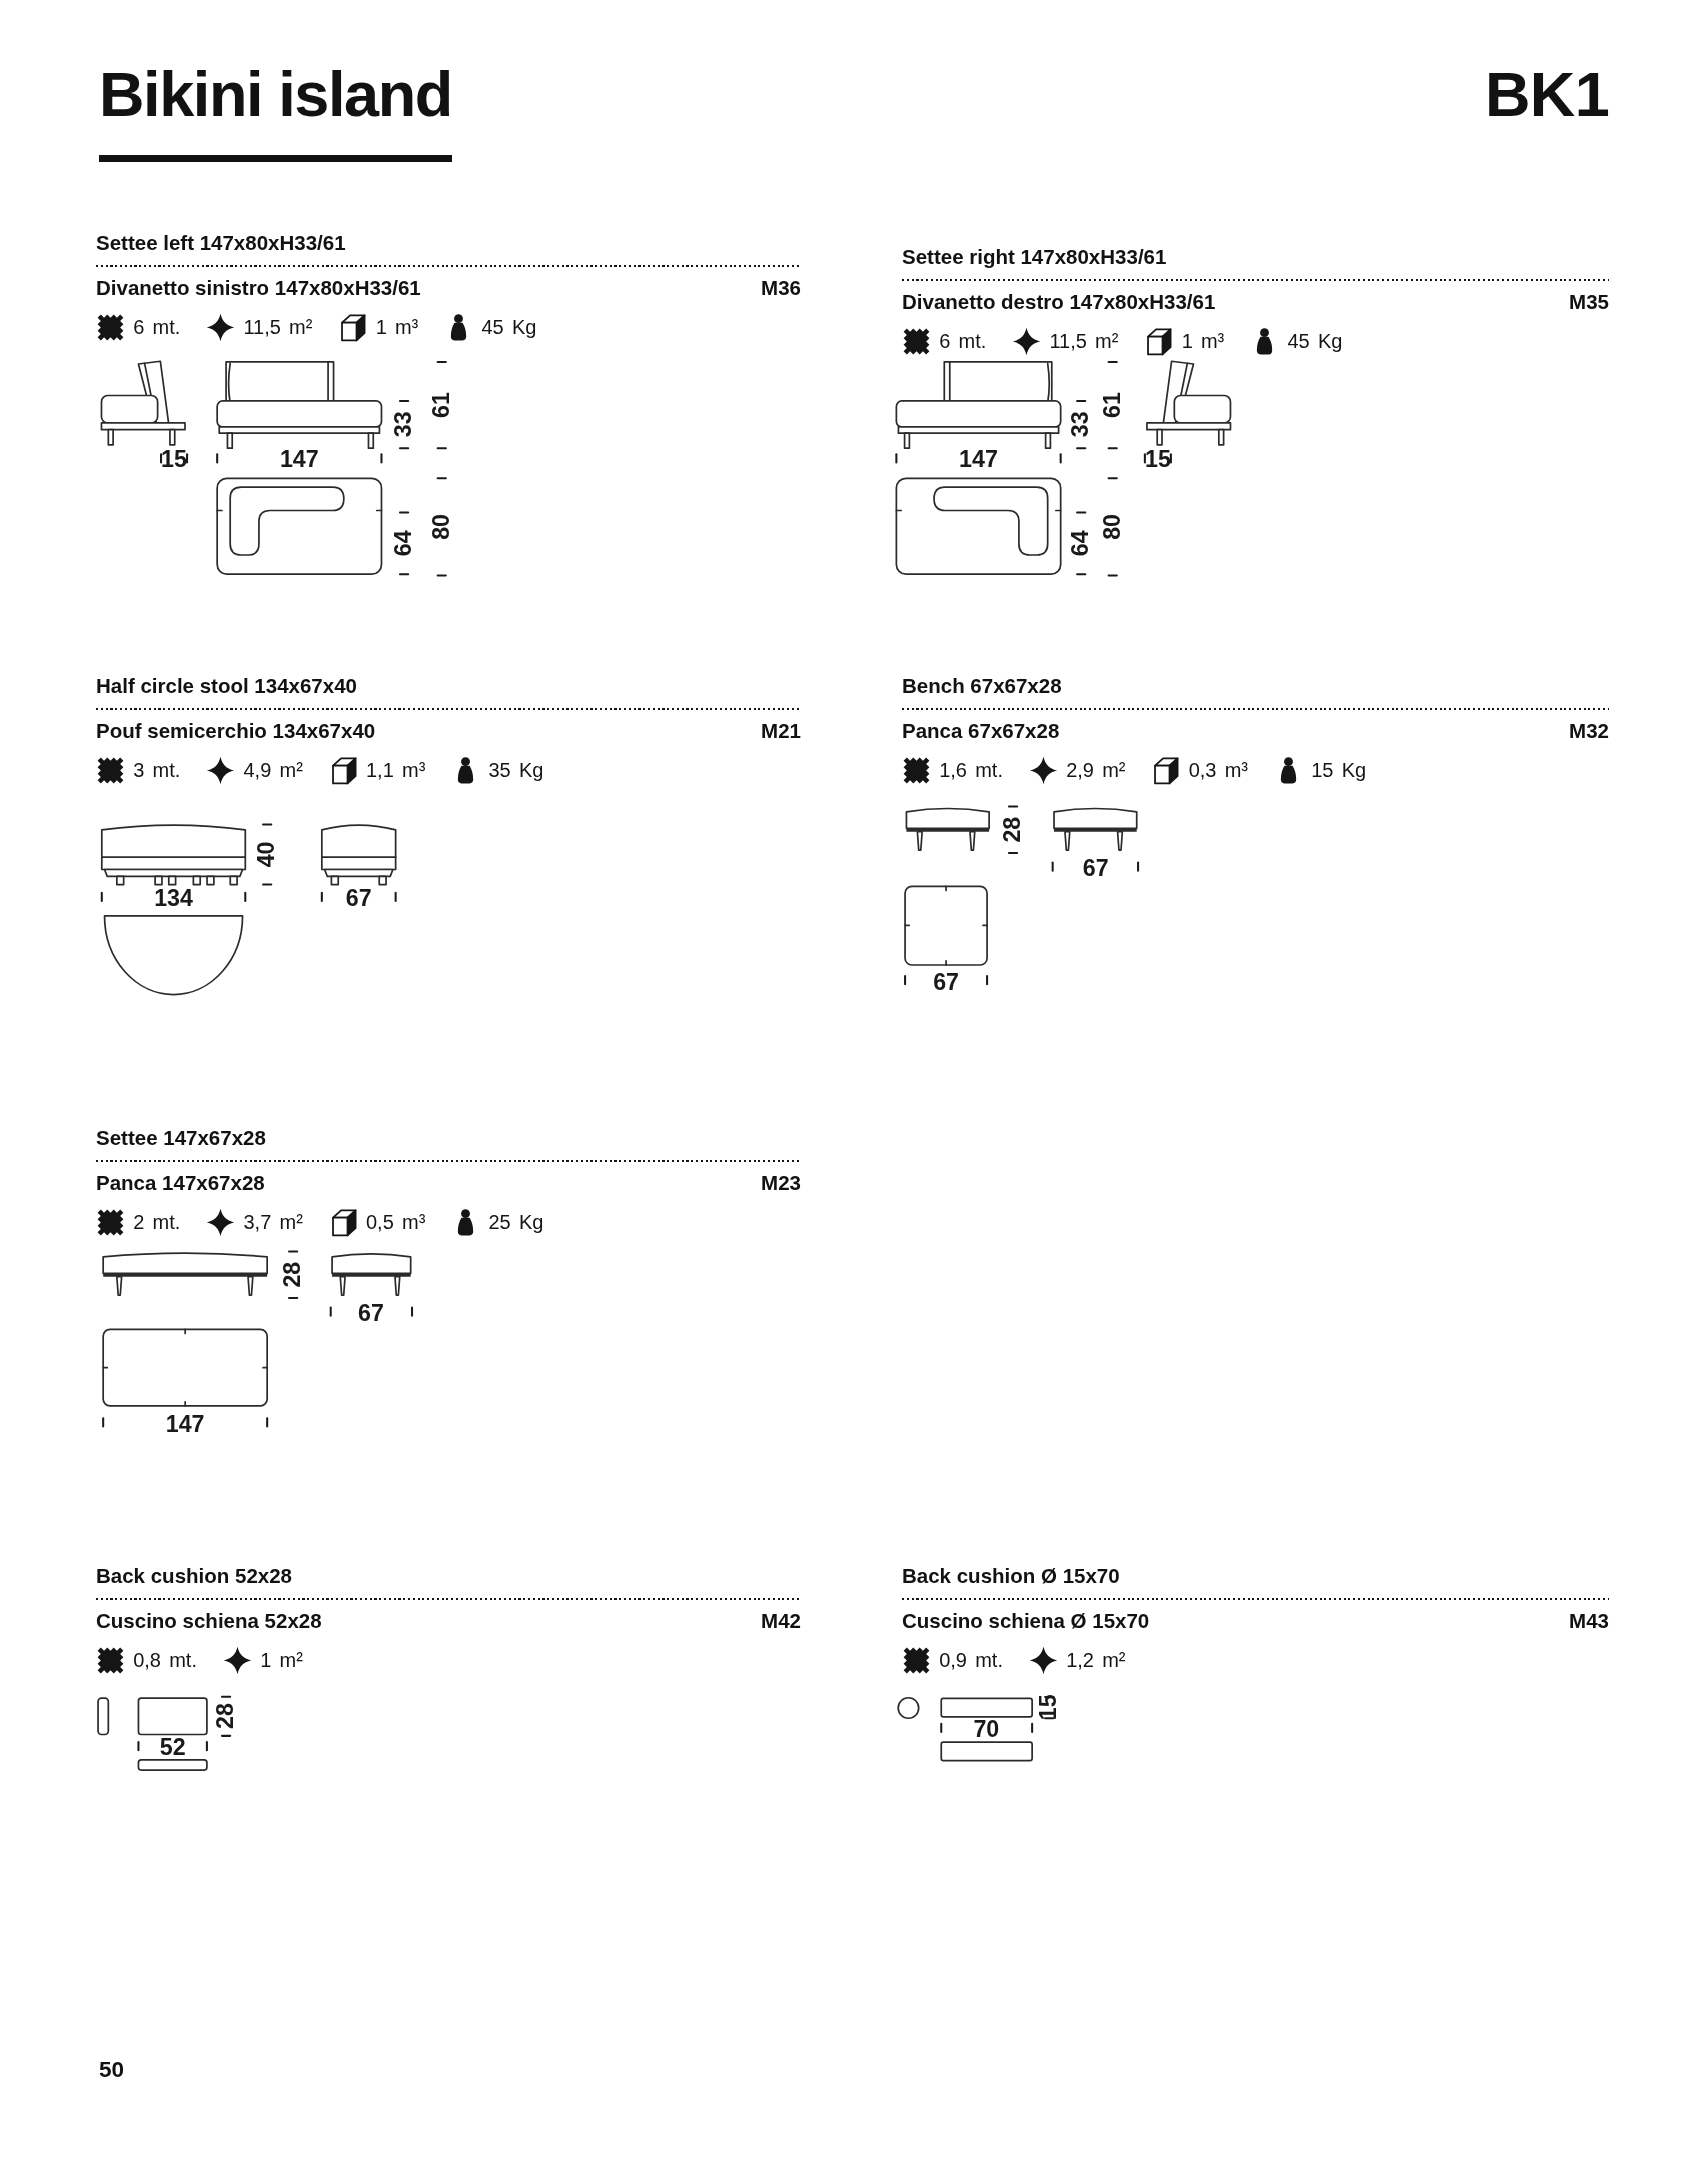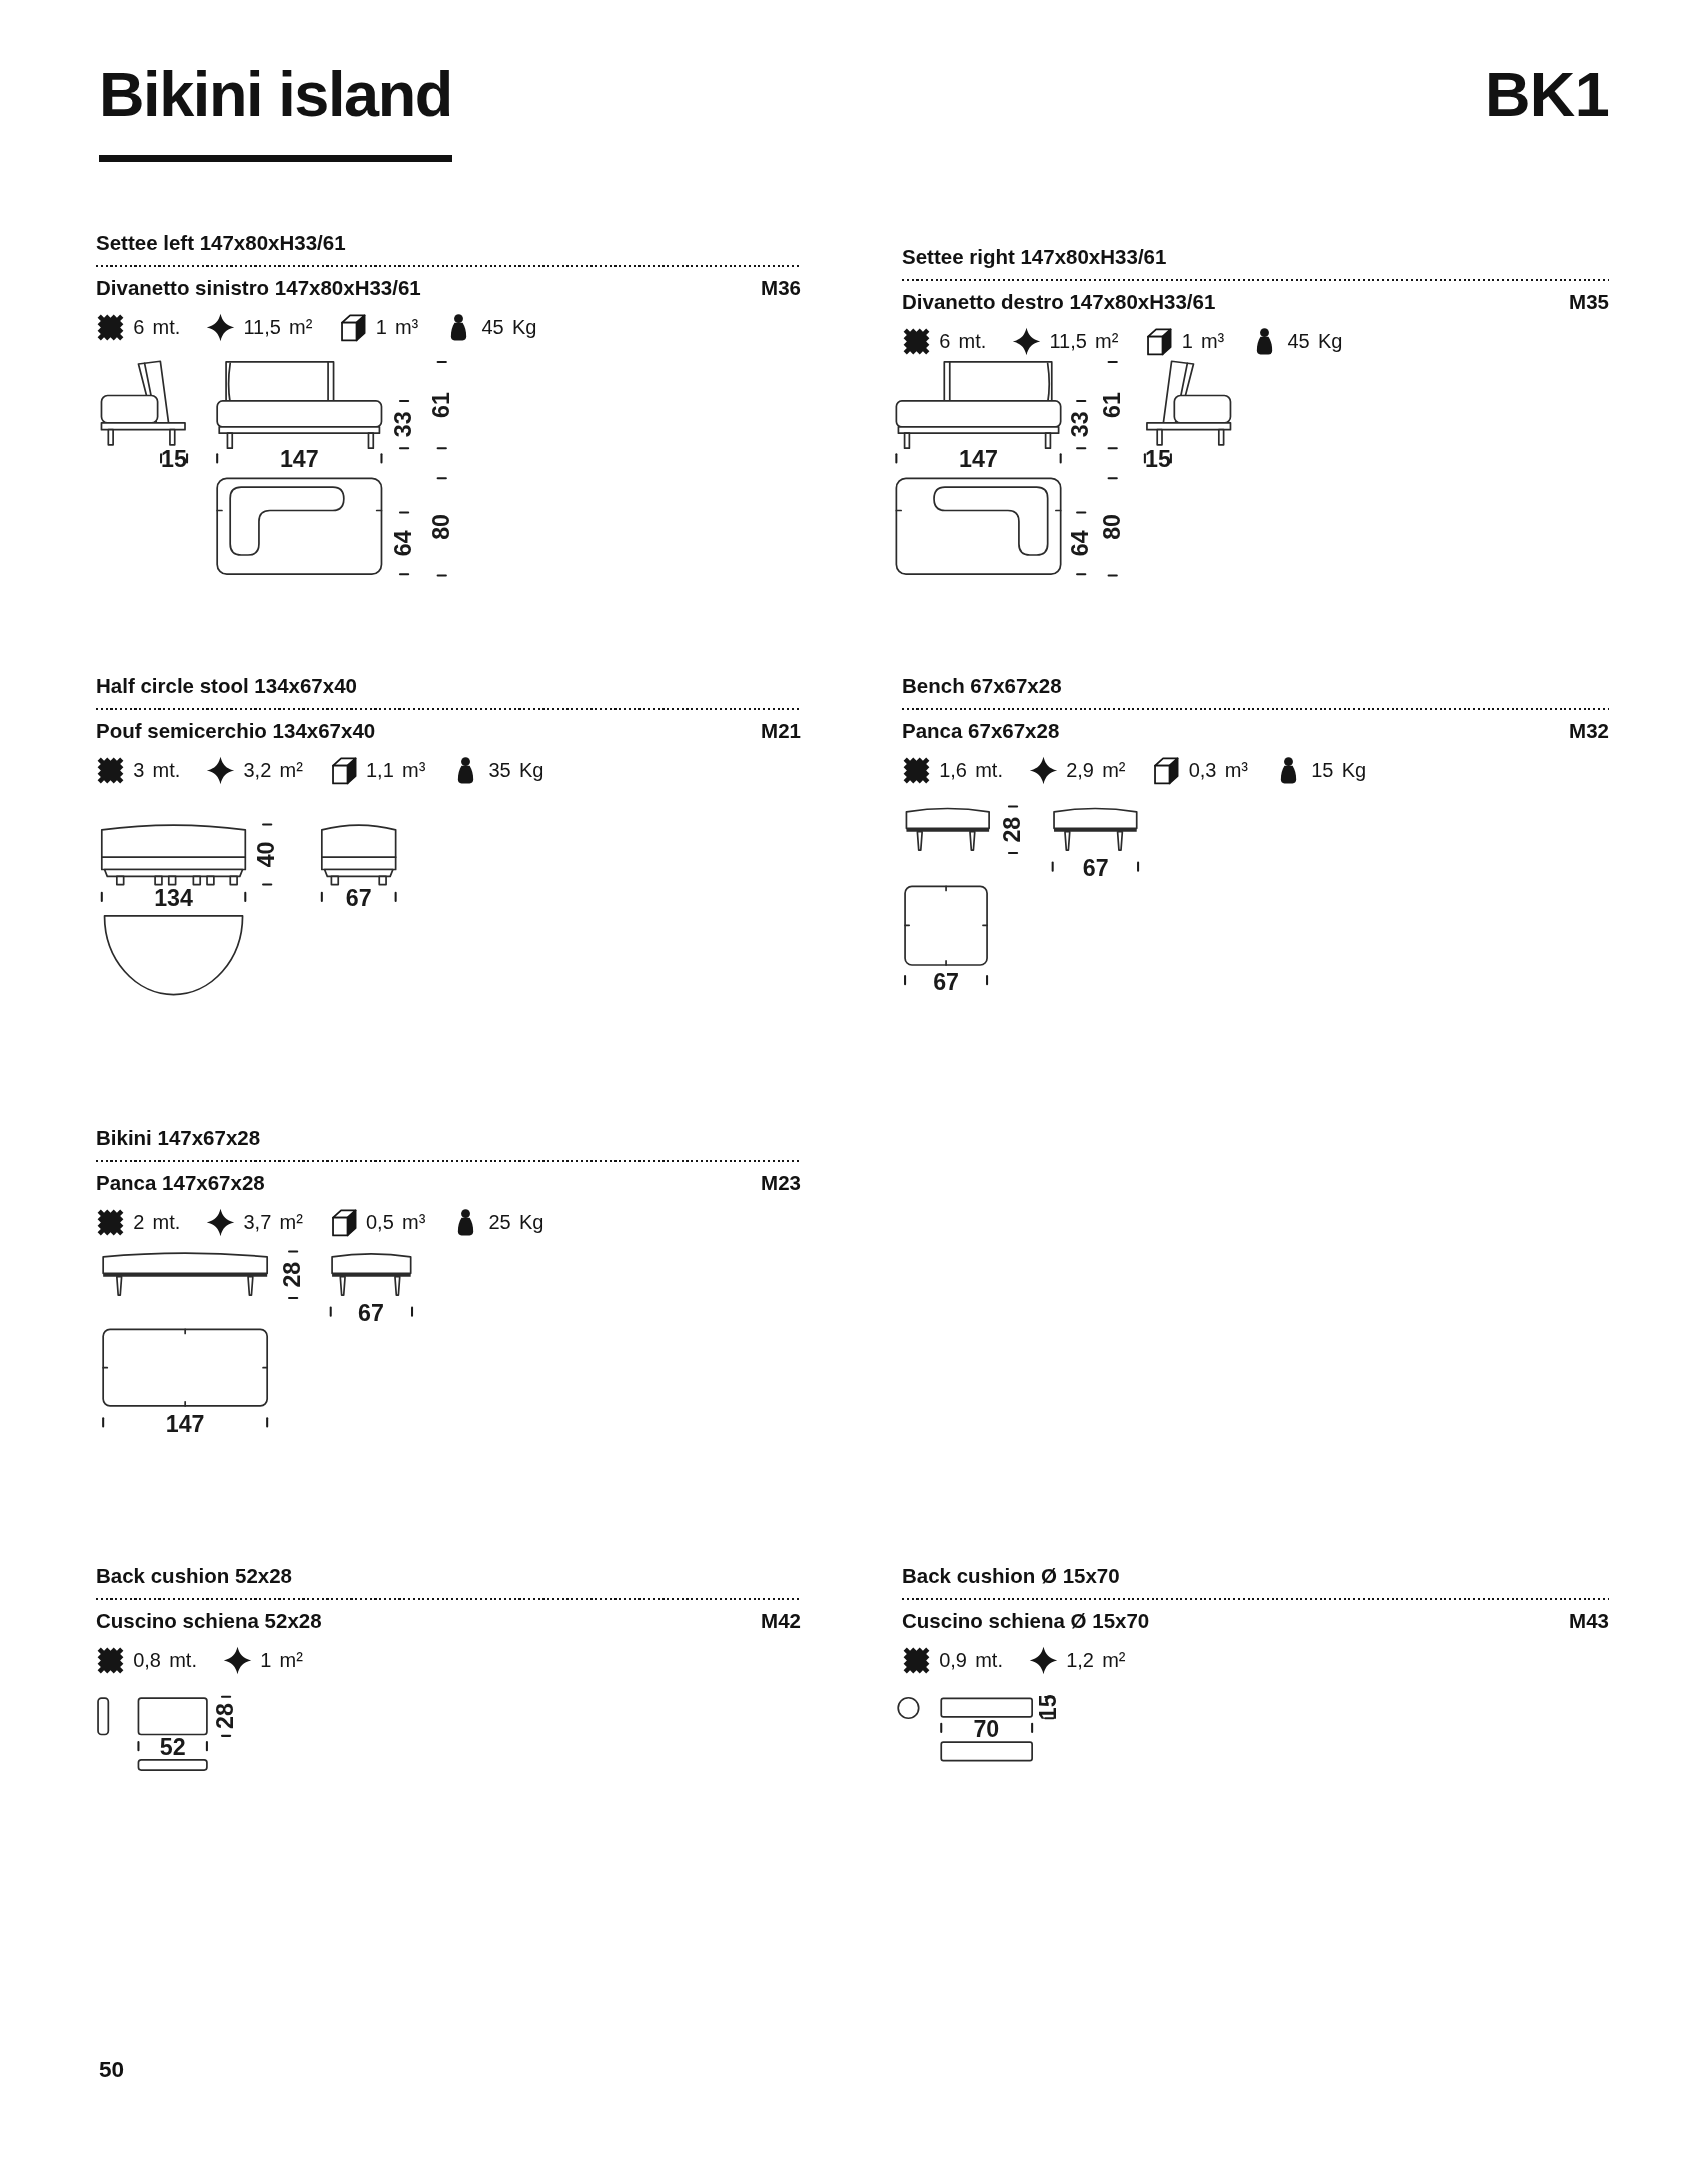--- a/index.html
+++ b/index.html
@@ -246,21 +246,21 @@
         <svg class="spec-icon" viewBox="0 0 36 36">
             <use href="#sym-fabric"></use>
           </svg>
         <span class="spec-val">3</span>
         <span class="spec-unit">mt.</span>
       </div>
       <div class="spec">
         <svg class="spec-icon" viewBox="0 0 36 36">
             <use href="#sym-leather"></use>
           </svg>
-        <span class="spec-val">3,2</span>
+        <span class="spec-val">4,9</span>
         <span class="spec-unit">m²</span>
       </div>
       <div class="spec">
         <svg class="spec-icon" viewBox="0 0 36 36">
             <use href="#sym-volume"></use>
           </svg>
         <span class="spec-val">1,1</span>
         <span class="spec-unit">m³</span>
       </div>
       <div class="spec">
@@ -374,21 +374,21 @@
       <line class="ln" x1="118" y1="182" x2="124" y2="182"></line>
       <line class="ln" x1="64" y1="125" x2="64" y2="131"></line>
       <line class="ln" x1="64" y1="234" x2="64" y2="240"></line>
       <line class="tick" x1="4" y1="256" x2="4" y2="268"></line>
       <line class="tick" x1="124" y1="256" x2="124" y2="268"></line>
       <text class="dimtext" x="64" y="276" text-anchor="middle">67</text>
     </g>
   </svg>
 
   <section class="sec" style="left:96px; top:1125px; width:705px">
-    <div class="t-en">Bikini 147x67x28</div>
+    <div class="t-en">Settee 147x67x28</div>
     <div class="dots"></div>
     <div class="t-it-row">
       <span class="t-it">Panca 147x67x28</span>
       <span class="t-code">M23</span>
     </div>
     <div class="specs">
       <div class="spec">
         <svg class="spec-icon" viewBox="0 0 36 36">
             <use href="#sym-fabric"></use>
           </svg>

